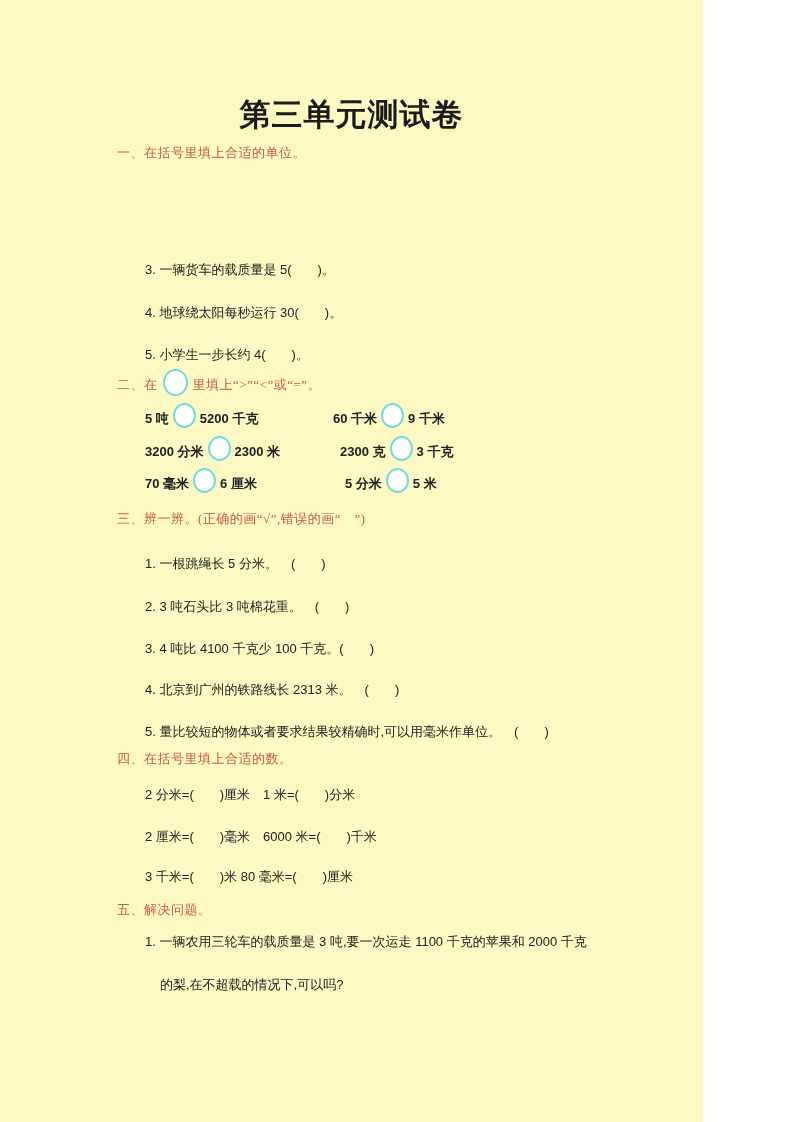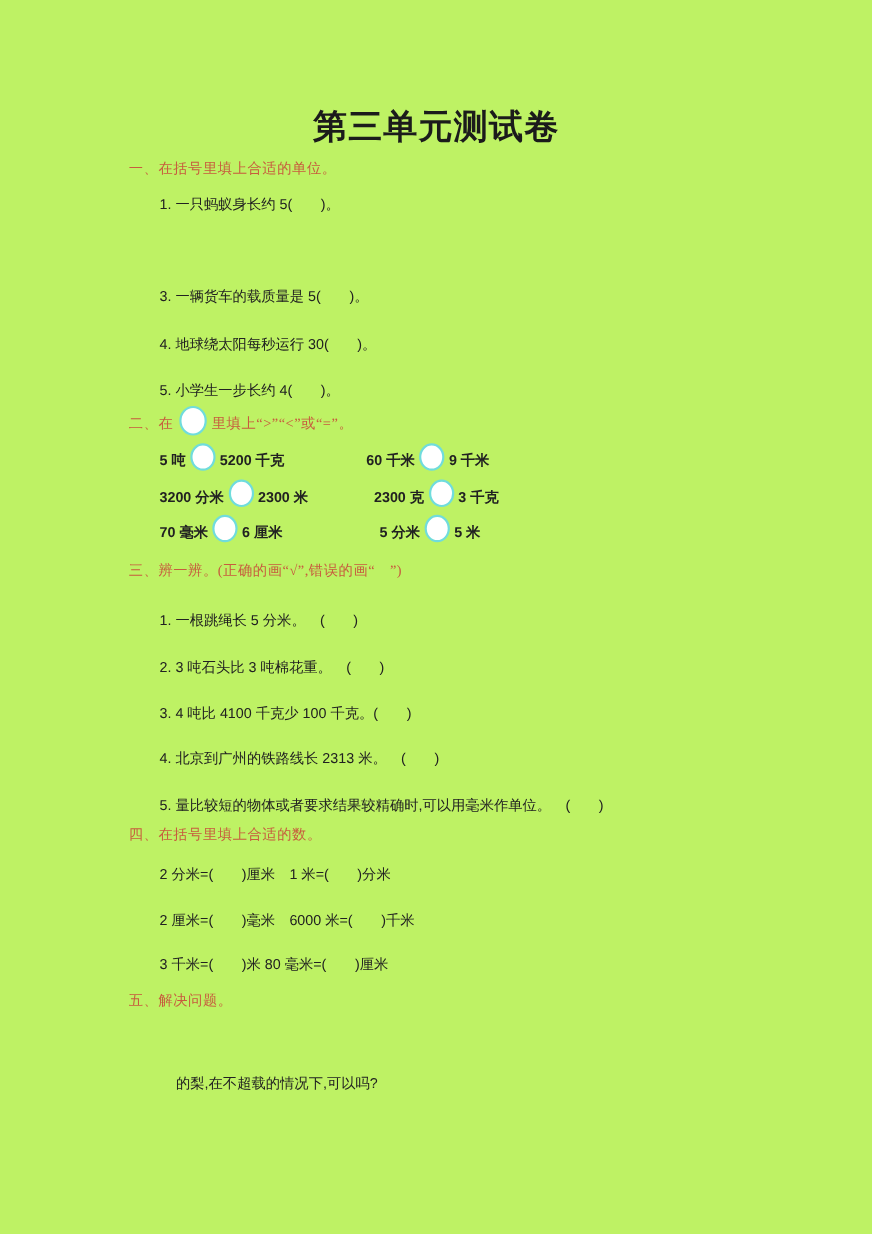--- a/index.html
+++ b/index.html
@@ -3,23 +3,23 @@
 <meta charset="utf-8">
 <style>
   :root {
     --accent: #c75c3e;
     --circle: #70dcdc;
     --ink: #212121;
   }
   html, body { margin: 0; padding: 0; background: #ffffff; }
   .page {
     position: relative;
-    width: 793px;
+    width: 703px;
     height: 1122px;
-    background: #bef264;
+    background: #fef9c3;
     overflow: hidden;
     color: var(--ink);
   }
   .abs {
     position: absolute;
     white-space: pre;
     font-family: "Liberation Sans", "DejaVu Sans", sans-serif;
     font-size: 13px;
     line-height: 22px;
     color: var(--ink);
@@ -59,21 +59,20 @@
   }
 </style>
 </head>
 <body>
 
 <div class="page">
 
   <div class="abs title" style="top:94px">第三单元测试卷</div>
 
   <div class="abs heading" style="left:117px; top:142px">一、在括号里填上合适的单位。</div>
-  <div class="abs" style="left:145px; top:175px">1. 一只蚂蚁身长约 5(　　)。</div>
   <div class="abs" style="left:145px; top:259px">3. 一辆货车的载质量是 5(　　)。</div>
   <div class="abs" style="left:145px; top:302px">4. 地球绕太阳每秒运行 30(　　)。</div>
   <div class="abs" style="left:145px; top:344px">5. 小学生一步长约 4(　　)。</div>
 
   <div class="abs heading" style="left:117px; top:369px; line-height:28px"><span>二、在</span><span class="circle big"></span><span>里填上“&gt;”“&lt;”或“=”。</span></div>
 
   <div class="abs cmp" style="left:145px; top:403px"><span>5 吨</span><span class="circle"></span><span>5200 千克</span></div>
   <div class="abs cmp" style="left:333px; top:403px"><span>60 千米</span><span class="circle"></span><span>9 千米</span></div>
 
   <div class="abs cmp" style="left:145px; top:436px"><span>3200 分米</span><span class="circle"></span><span>2300 米</span></div>
@@ -88,15 +87,16 @@
   <div class="abs" style="left:145px; top:638px">3. 4 吨比 4100 千克少 100 千克。(　　)</div>
   <div class="abs" style="left:145px; top:679px">4. 北京到广州的铁路线长 2313 米。　(　　)</div>
   <div class="abs" style="left:145px; top:721px">5. 量比较短的物体或者要求结果较精确时,可以用毫米作单位。　(　　)</div>
 
   <div class="abs heading" style="left:117px; top:748px">四、在括号里填上合适的数。</div>
   <div class="abs" style="left:145px; top:784px">2 分米=(　　)厘米　1 米=(　　)分米</div>
   <div class="abs" style="left:145px; top:826px">2 厘米=(　　)毫米　6000 米=(　　)千米</div>
   <div class="abs" style="left:145px; top:866px">3 千米=(　　)米 80 毫米=(　　)厘米</div>
 
   <div class="abs heading" style="left:117px; top:899px">五、解决问题。</div>
+  <div class="abs" style="left:145px; top:931px">1. 一辆农用三轮车的载质量是 3 吨,要一次运走 1100 千克的苹果和 2000 千克</div>
   <div class="abs" style="left:160px; top:974px">的梨,在不超载的情况下,可以吗?</div>
 
 </div>
 
 </body></html>

